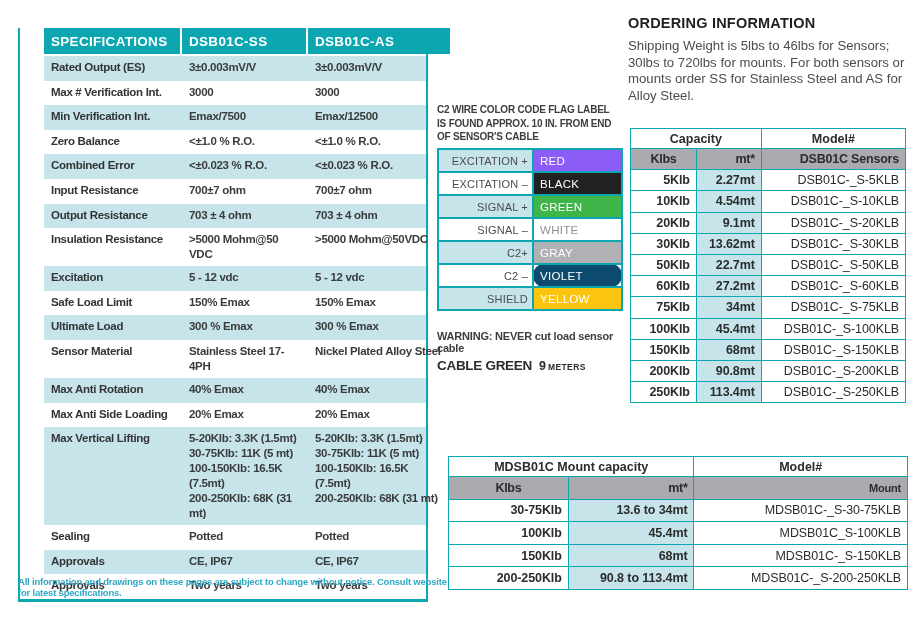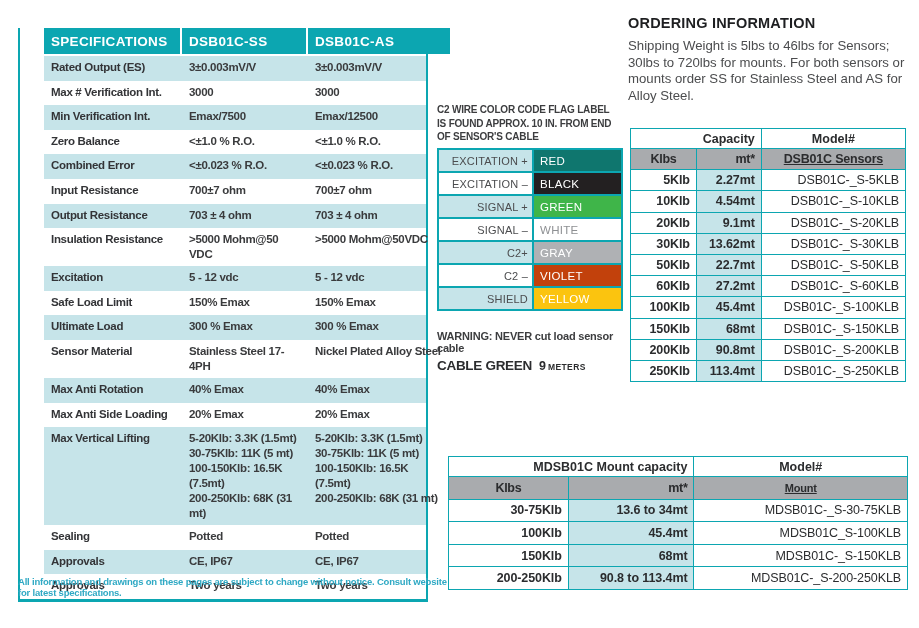--- a/index.html
+++ b/index.html
@@ -132,30 +132,30 @@
     border-collapse:collapse;
     background:#fff;
   }
   table.cap th, table.cap td{
     border:1.5px solid var(--teal);
     font-size:12.5px;
     color:#2B2C2E;
     padding:2.5px 6px;
   }
   table.cap th{background:#fff;}
-  th.h-left{ text-align:right; font-size:13.5px; font-weight:bold; padding:4px 6px;margin-top:32px;}
+  th.h-left{ text-align:center; font-size:13.5px; font-weight:bold; padding:4px 6px;margin-top:32px;}
   th.h-model{ text-align:center; font-size:13.5px; font-weight:bold;}
   tr.grayrow td{
     background:var(--gray-head);
     font-weight:bold;
     padding:2px 6px;
   }
   td.sub-klbs{text-align:center; font-size:12px; letter-spacing:-0.3px;}
   td.sub-mt{text-align:right; font-size:12px; letter-spacing:-0.3px;}
-  td.sub-model{text-align:center; font-size:12.5px; letter-spacing:-0.2px;text-decoration:underline;}
+  td.sub-model{text-align:right; font-size:12.5px; letter-spacing:-0.2px;}
   td.c-klb{text-align:right; font-weight:bold; background:#fff; letter-spacing:-0.1px;}
   td.c-mt{text-align:right; font-weight:bold; background:var(--row-blue); letter-spacing:-0.1px;}
   td.c-model{text-align:right; font-weight:normal; background:#fff; letter-spacing:-0.1px;}
 
   .capacity-table{left:630px; top:128px; width:276px;}
   .capacity-table col.c1{width:66px;}
   .capacity-table col.c2{width:65px;}
   .capacity-table col.c3{width:145px;}
   .capacity-table td{height:21.2px;}
 
@@ -275,41 +275,41 @@
     </div>
 </div>
 
 <div class="abs footer-note">All information and drawings on these pages are subject to change without notice.  Consult website for latest specifications.</div>
 
 <div class="abs wire-note">C2 WIRE COLOR CODE FLAG LABEL IS FOUND APPROX. 10 IN. FROM END OF SENSOR'S CABLE</div>
 <table class="abs wire-table">
   <tbody>
       <tr>
         <td class="wlabel shaded">EXCITATION +</td>
-        <td class="chip" style="background: #0f766e; color: rgb(255, 255, 255);">RED</td>
+        <td class="chip" style="background: #8b5cf6; color: rgb(255, 255, 255);">RED</td>
       </tr>
       <tr>
         <td class="wlabel">EXCITATION –</td>
         <td class="chip" style="background: rgb(35, 32, 33); color: rgb(255, 255, 255);">BLACK</td>
       </tr>
       <tr>
         <td class="wlabel shaded">SIGNAL +</td>
         <td class="chip" style="background: rgb(63, 181, 73); color: rgb(255, 255, 255);">GREEN</td>
       </tr>
       <tr>
         <td class="wlabel">SIGNAL  –</td>
         <td class="chip" style="background: rgb(255, 255, 255); color: rgb(142, 144, 147);">WHITE</td>
       </tr>
       <tr>
         <td class="wlabel shaded">C2+</td>
         <td class="chip" style="background: rgb(175, 177, 180); color: rgb(255, 255, 255);">GRAY</td>
       </tr>
       <tr>
         <td class="wlabel">C2 –</td>
-        <td class="chip" style="background: #c2410c; color: rgb(255, 255, 255);">VIOLET</td>
+        <td class="chip" style="background: #0c4a6e; color: rgb(255, 255, 255); border-radius: 11px;">VIOLET</td>
       </tr>
       <tr>
         <td class="wlabel shaded">SHIELD</td>
         <td class="chip" style="background: rgb(251, 196, 15); color: rgb(255, 255, 255);">YELLOW</td>
       </tr>
     </tbody>
 </table>
 <div class="abs warning-line">WARNING: NEVER cut load sensor cable</div>
 <div class="abs cable-length">
   <span class="cl-label">CABLE GREEN</span><span class="cl-value">9</span><span class="cl-unit">METERS</span>
@@ -360,20 +360,25 @@
         <td class="c-klb">50Klb</td>
         <td class="c-mt">22.7mt</td>
         <td class="c-model">DSB01C-_S-50KLB</td>
       </tr>
       <tr>
         <td class="c-klb">60Klb</td>
         <td class="c-mt">27.2mt</td>
         <td class="c-model">DSB01C-_S-60KLB</td>
       </tr>
       <tr>
+        <td class="c-klb">75Klb</td>
+        <td class="c-mt">34mt</td>
+        <td class="c-model">DSB01C-_S-75KLB</td>
+      </tr>
+      <tr>
         <td class="c-klb">100Klb</td>
         <td class="c-mt">45.4mt</td>
         <td class="c-model">DSB01C-_S-100KLB</td>
       </tr>
       <tr>
         <td class="c-klb">150Klb</td>
         <td class="c-mt">68mt</td>
         <td class="c-model">DSB01C-_S-150KLB</td>
       </tr>
       <tr>

